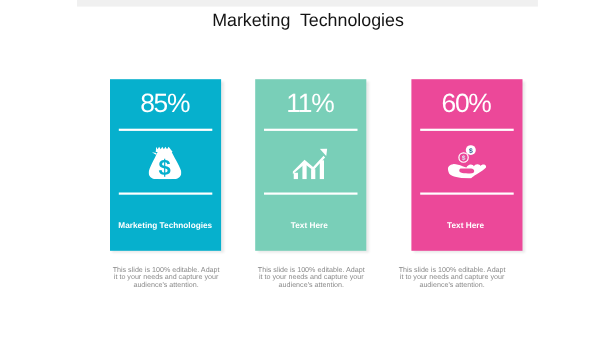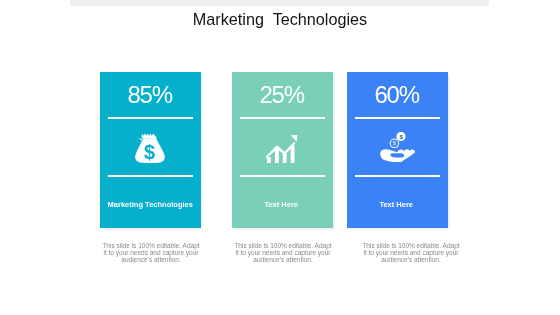--- a/index.html
+++ b/index.html
@@ -4,21 +4,21 @@
 <style>
   html,body{margin:0;padding:0;}
   body{width:560px;height:315px;background:#ffffff;font-family:"Liberation Sans",sans-serif;overflow:hidden;position:relative;
        -webkit-font-smoothing:antialiased;}
   .topband{position:absolute;left:70px;top:0;width:419px;height:6px;background:#f0f0f0;}
   .title{position:absolute;left:0;top:10px;width:560px;text-align:center;font-size:16.2px;color:#141414;letter-spacing:0px;white-space:pre;}
   .cards{position:absolute;left:0;top:0;width:560px;height:315px;}
   .card{position:absolute;top:72px;width:100.5px;height:155.5px;box-shadow:2.2px 2.2px 2.2px rgba(0,0,0,0.09);}
   .c1{left:100px;background:#06b0cd;}
   .c2{left:232px;background:#79cfb8;}
-  .c3{left:347px;background:#3b82f6;}
+  .c3{left:374px;background:#ec4899;}
   .pct{position:absolute;top:9px;left:0;width:100%;text-align:center;color:#fff;font-size:24px;font-weight:normal;letter-spacing:-1.2px;text-indent:-1.2px;}
   .rule{position:absolute;left:8.3px;width:85px;height:2px;background:#fff;}
   .r1{top:45px;}
   .r2{top:102.5px;}
   .icon{position:absolute;left:0;width:100%;display:flex;justify-content:center;}
   .icon svg{display:block;}
   .ic1{top:61px;}
   .ic2{top:63px;}
   .ic3{top:60px;}
   .lbl{position:absolute;top:128px;left:0;width:100%;text-align:center;color:#fff;font-size:7.5px;font-weight:bold;white-space:pre;}
@@ -45,21 +45,21 @@
         <path fill="#fff" d="M68 4 L80 26 L94 4 L108 26 L122 4 L136 26 L150 4 L164 26 L178 4 L214 50 L64 50 Z"></path>
         <path fill="#fff" d="M80 50 L206 50 C216 80 274 168 288 216 C297 250 280 284 228 290 C194 293 98 293 64 290 C12 284 -5 250 4 216 C18 168 70 80 80 50 Z"></path>
         <text x="142" y="250" text-anchor="middle" font-family="'Liberation Sans',sans-serif" font-size="195" font-weight="bold" fill="#06b0cd">$</text>
       </svg>
     </div>
     <div class="rule r2"></div>
     <div class="lbl">Marketing Technologies</div>
   </div>
 
   <div class="card c2">
-    <div class="pct">25%</div>
+    <div class="pct">11%</div>
     <div class="rule r1"></div>
     <div class="icon ic2">
       <svg width="32" height="28" viewBox="0 0 316 277" aria-hidden="true">
         <g fill="#fff">
           <rect x="10" y="218" width="38" height="59"></rect>
           <rect x="88" y="126" width="38" height="151"></rect>
           <rect x="166" y="186" width="38" height="91"></rect>
           <rect x="244" y="106" width="38" height="171"></rect>
           <path d="M0 232 L0 210 L107 102 L184 166 L278 66 L292 82 L186 198 L109 140 Z"></path>
           <path d="M244 2 L311 0 L302 68 Z"></path>

